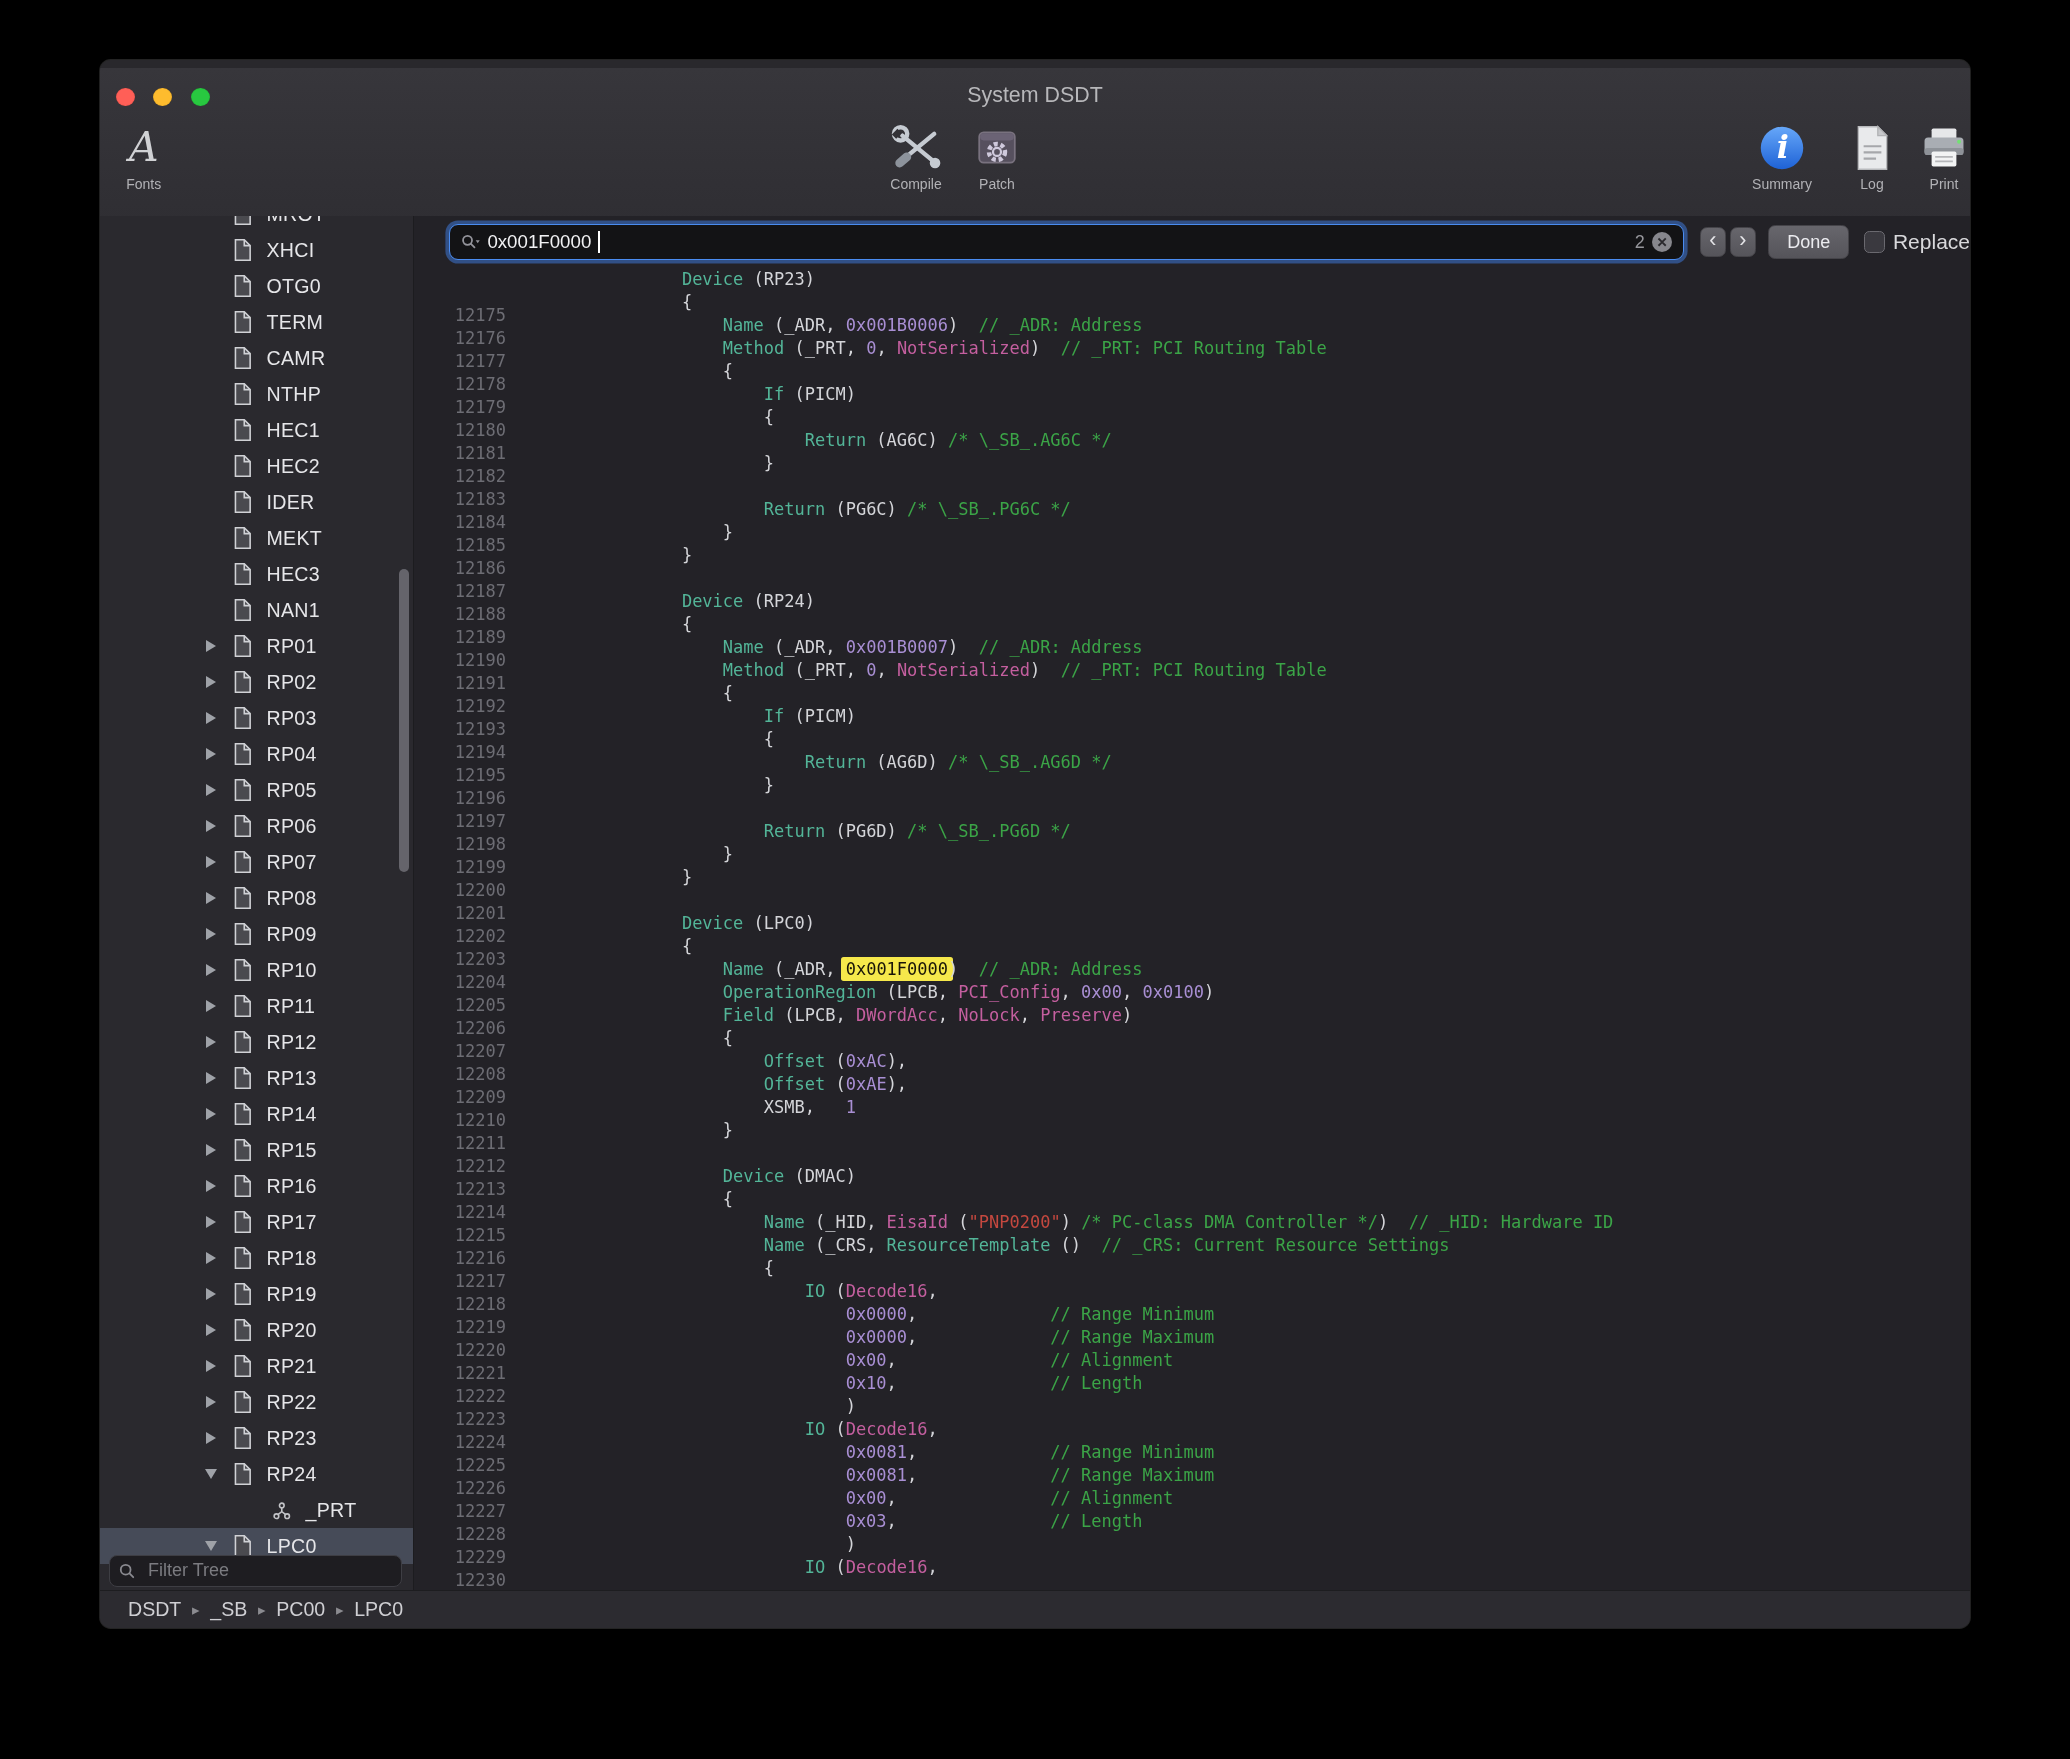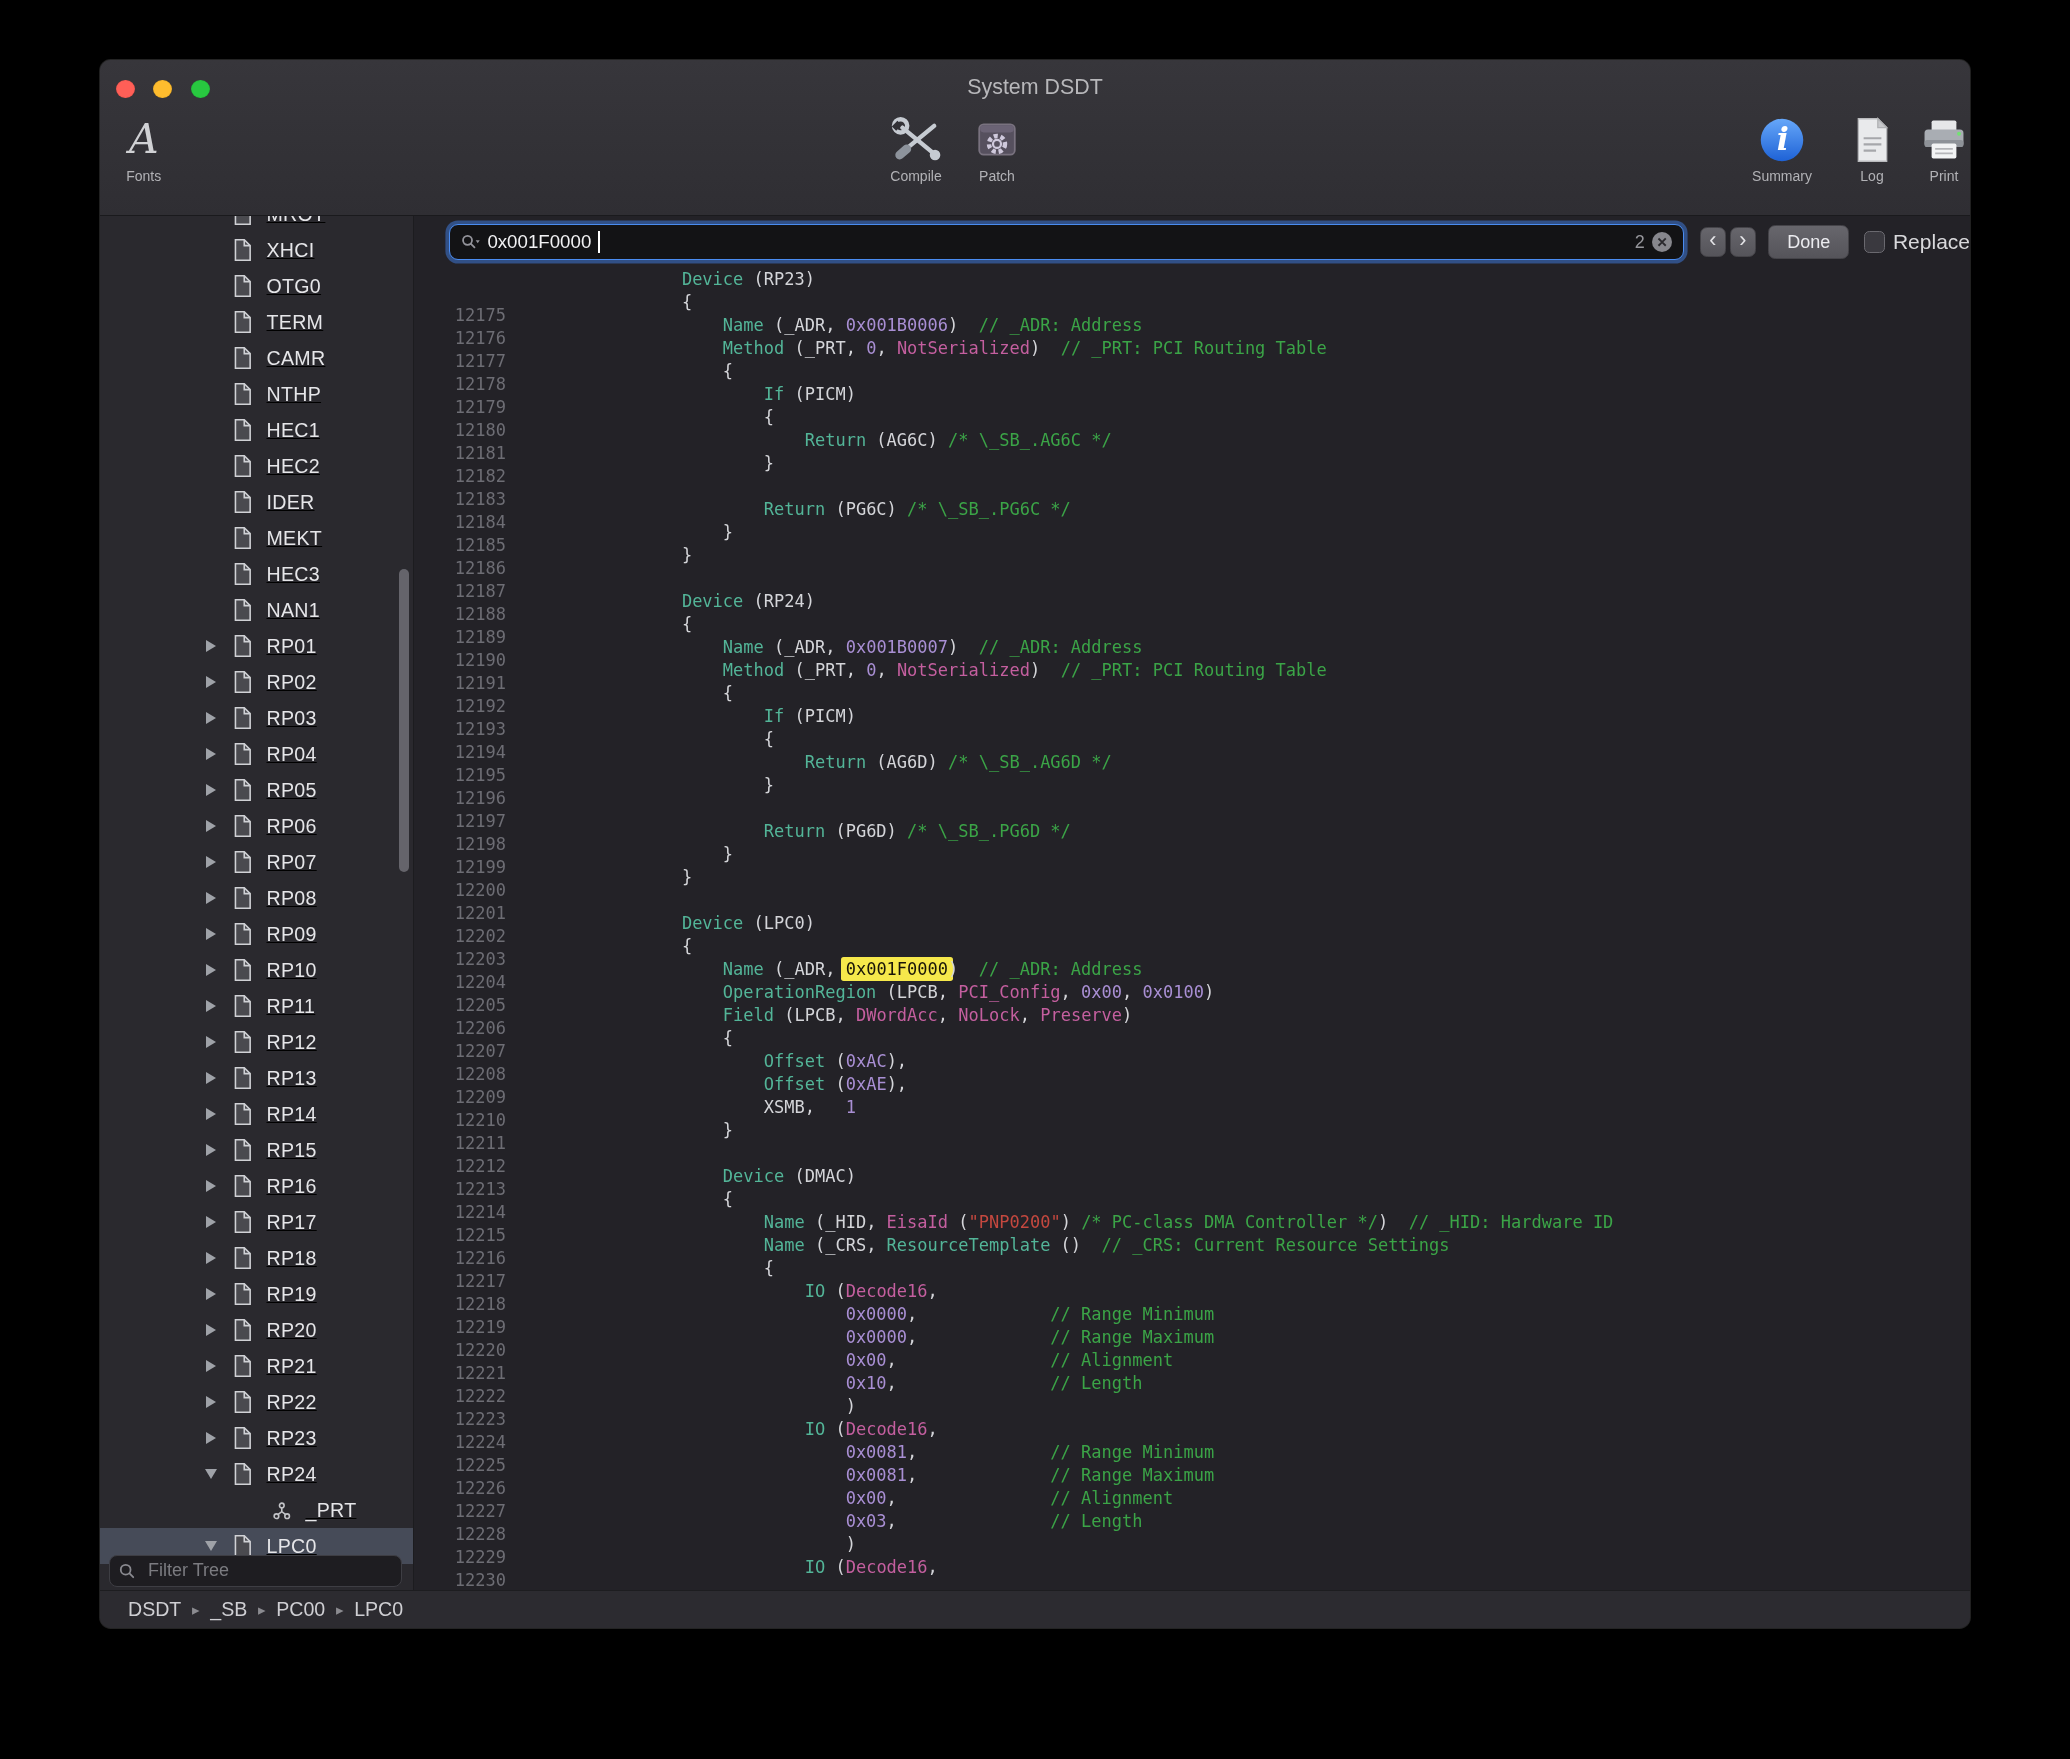--- a/index.html
+++ b/index.html
@@ -4,21 +4,21 @@
 <style>
   html,body{margin:0;padding:0;background:#000;}
   body{width:2071px;height:1759px;position:relative;overflow:hidden;
        font-family:"Liberation Sans",sans-serif;-webkit-font-smoothing:antialiased;}
 
   .window{position:absolute;left:100px;top:60px;width:1870px;height:1568px;
           background:#29282c;border-radius:10.7px;overflow:hidden;
           box-shadow:0 0 0 0.9px rgba(255,255,255,0.14),0 36px 107px rgba(0,0,0,0.9);}
 
   
-  .header{position:absolute;left:0;top:0;right:0;height:155px;
+  .header{position:absolute;left:0;top:8px;right:0;height:155px;
           background:linear-gradient(#37363b,#2f2e33);border-bottom:0.9px solid #1a1a1d;}
   .traffic{position:absolute;top:19.6px;width:18.7px;height:18.7px;border-radius:50%;
            box-shadow:inset 0 0 0.9px rgba(0,0,0,0.4);}
   .t-red{left:16px;background:#ff5f57;}
   .t-yellow{left:53px;background:#febc2e;}
   .t-green{left:91px;background:#28c840;}
   .window-title{position:absolute;top:15px;left:0;right:0;text-align:center;
                 font-size:21.4px;font-weight:500;color:#b7b7ba;}
   .tb-item{position:absolute;top:53px;width:116px;display:flex;flex-direction:column;
            align-items:center;}
@@ -28,21 +28,21 @@
                color:#d0d1d4;line-height:1;}
   .pos-fonts{left:-14.3px;} .pos-compile{left:758px;} .pos-patch{left:839px;}
   .pos-summary{left:1624px;} .pos-log{left:1714px;} .pos-print{left:1786px;}
 
   
   .content{position:absolute;left:0;top:156px;right:0;bottom:37px;}
 
   
   .sidebar{position:absolute;left:0;top:0;bottom:0;width:313px;background:#2a292e;
            border-right:0.9px solid #1c1c1f;overflow:hidden;}
-  .tree{position:absolute;left:0;right:0;top:-19.6px;text-decoration:underline;}
+  .tree{position:absolute;left:0;right:0;top:-19.6px;}
   .tree-row{height:36px;display:flex;align-items:center;padding-left:93px;box-sizing:border-box;}
   .tree-row.child{padding-left:132px;}
   .tree-row.selected{background:#464b58;}
   .disc{width:36px;flex:none;display:flex;align-items:center;justify-content:center;}
   .disc.collapsed::before{content:"";display:block;width:0;height:0;
     border-left:10.7px solid #9fa2a8;border-top:6.2px solid transparent;border-bottom:6.2px solid transparent;}
   .disc.expanded::before{content:"";display:block;width:0;height:0;
     border-top:10.7px solid #9fa2a8;border-left:6.2px solid transparent;border-right:6.2px solid transparent;}
   .tree-icon{width:28.5px;flex:none;display:flex;justify-content:center;align-items:center;}
   .tree-label{margin-left:9px;font-size:19.6px;color:#e6e6e9;letter-spacing:0.3px;}

